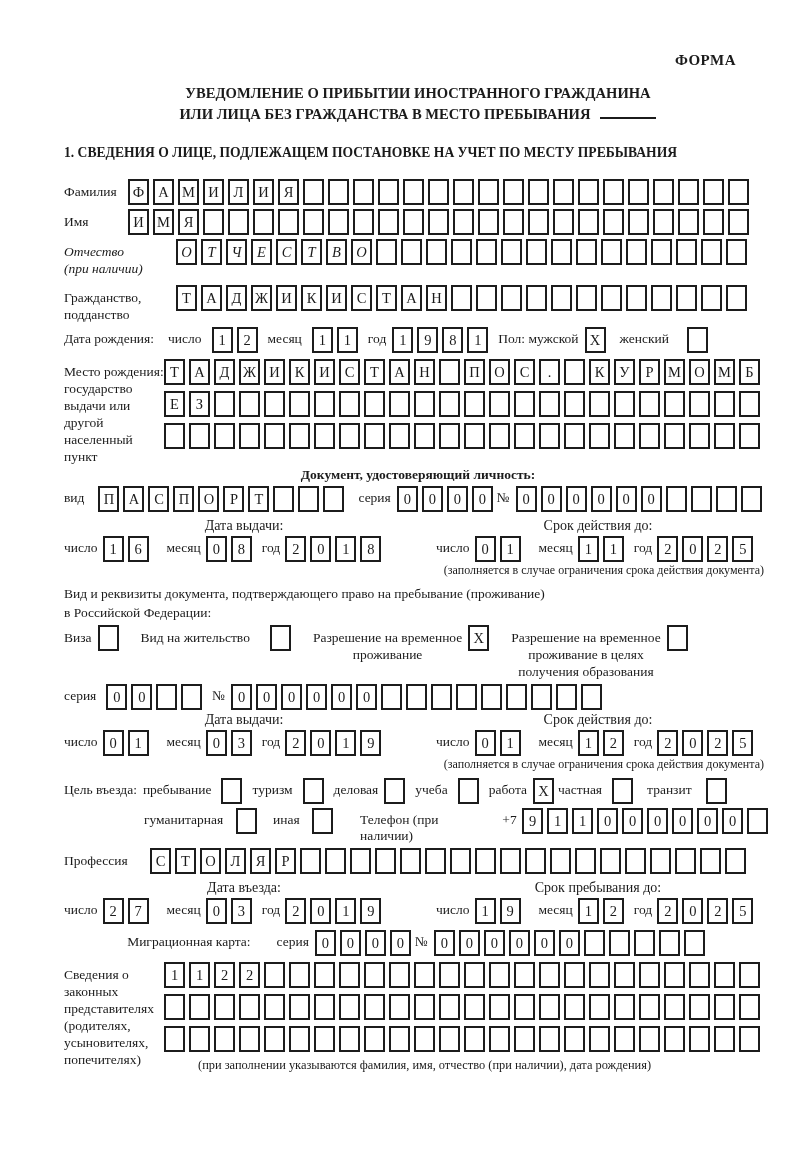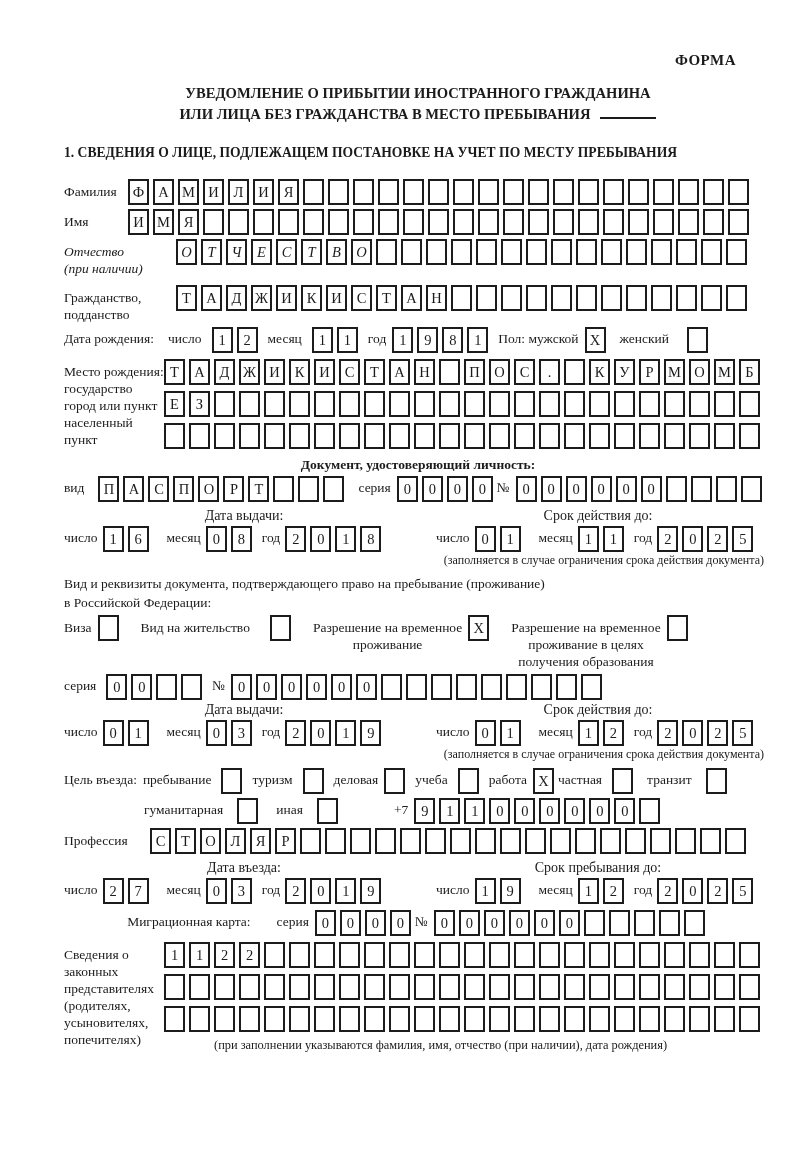--- a/index.html
+++ b/index.html
@@ -106,21 +106,21 @@
       <span class="gap10"></span>
       <span class="inlbl">женский</span>
       <span class="gap18"></span>
       <span class="cellrow"><span class="cell"></span></span>
     </div>
 
     <div class="row" style="margin-top:6px;margin-bottom:0;">
       <div class="lblcol w100">
         <div>Место рождения:</div>
         <div>государство</div>
-        <div>город или пункт</div>
+        <div>выдачи или другой</div>
         <div>населенный пункт</div>
       </div>
       <div class="stack">
         <div class="cellrow"><span class="cell">Т</span><span class="cell">А</span><span class="cell">Д</span><span class="cell">Ж</span><span class="cell">И</span><span class="cell">К</span><span class="cell">И</span><span class="cell">С</span><span class="cell">Т</span><span class="cell">А</span><span class="cell">Н</span><span class="cell"></span><span class="cell">П</span><span class="cell">О</span><span class="cell">С</span><span class="cell">.</span><span class="cell"></span><span class="cell">К</span><span class="cell">У</span><span class="cell">Р</span><span class="cell">М</span><span class="cell">О</span><span class="cell">М</span><span class="cell">Б</span></div>
         <div class="cellrow"><span class="cell">Е</span><span class="cell">З</span><span class="cell"></span><span class="cell"></span><span class="cell"></span><span class="cell"></span><span class="cell"></span><span class="cell"></span><span class="cell"></span><span class="cell"></span><span class="cell"></span><span class="cell"></span><span class="cell"></span><span class="cell"></span><span class="cell"></span><span class="cell"></span><span class="cell"></span><span class="cell"></span><span class="cell"></span><span class="cell"></span><span class="cell"></span><span class="cell"></span><span class="cell"></span><span class="cell"></span></div>
         <div class="cellrow"><span class="cell"></span><span class="cell"></span><span class="cell"></span><span class="cell"></span><span class="cell"></span><span class="cell"></span><span class="cell"></span><span class="cell"></span><span class="cell"></span><span class="cell"></span><span class="cell"></span><span class="cell"></span><span class="cell"></span><span class="cell"></span><span class="cell"></span><span class="cell"></span><span class="cell"></span><span class="cell"></span><span class="cell"></span><span class="cell"></span><span class="cell"></span><span class="cell"></span><span class="cell"></span><span class="cell"></span></div>
       </div>
     </div>
 
     <div class="center-head">Документ, удостоверяющий личность:</div>
@@ -294,20 +294,21 @@
 
     <div class="purpose-row" style="padding-left:80px;">
       <span class="t">гуманитарная</span>
         <span class="gap14"></span>
       <span class="cellrow"><span class="cell"></span></span>
         <span class="gap14"></span>
       <span class="t">иная</span>
         <span class="gap14"></span>
       <span class="cellrow"><span class="cell"></span></span>
         <span class="gap26"></span>
+      <span class="t">Телефон (при наличии)</span>
         <span class="gap26"></span>
       <span class="t">+7</span>
         <span class="gap6"></span>
       <span class="cellrow"><span class="cell">9</span><span class="cell">1</span><span class="cell">1</span><span class="cell">0</span><span class="cell">0</span><span class="cell">0</span><span class="cell">0</span><span class="cell">0</span><span class="cell">0</span><span class="cell"></span></span>
     </div>
 
     <div class="row" style="margin-bottom:6px;">
       <div class="lblcol w86">Профессия</div>
       <div class="cellrow"><span class="cell">С</span><span class="cell">Т</span><span class="cell">О</span><span class="cell">Л</span><span class="cell">Я</span><span class="cell">Р</span><span class="cell"></span><span class="cell"></span><span class="cell"></span><span class="cell"></span><span class="cell"></span><span class="cell"></span><span class="cell"></span><span class="cell"></span><span class="cell"></span><span class="cell"></span><span class="cell"></span><span class="cell"></span><span class="cell"></span><span class="cell"></span><span class="cell"></span><span class="cell"></span><span class="cell"></span><span class="cell"></span></div>
     </div>
@@ -368,18 +369,18 @@
         <div>законных</div>
         <div>представителях</div>
         <div>(родителях,</div>
         <div>усыновителях,</div>
         <div>попечителях)</div>
       </div>
       <div class="stack">
         <div class="cellrow"><span class="cell">1</span><span class="cell">1</span><span class="cell">2</span><span class="cell">2</span><span class="cell"></span><span class="cell"></span><span class="cell"></span><span class="cell"></span><span class="cell"></span><span class="cell"></span><span class="cell"></span><span class="cell"></span><span class="cell"></span><span class="cell"></span><span class="cell"></span><span class="cell"></span><span class="cell"></span><span class="cell"></span><span class="cell"></span><span class="cell"></span><span class="cell"></span><span class="cell"></span><span class="cell"></span><span class="cell"></span></div>
         <div class="cellrow"><span class="cell"></span><span class="cell"></span><span class="cell"></span><span class="cell"></span><span class="cell"></span><span class="cell"></span><span class="cell"></span><span class="cell"></span><span class="cell"></span><span class="cell"></span><span class="cell"></span><span class="cell"></span><span class="cell"></span><span class="cell"></span><span class="cell"></span><span class="cell"></span><span class="cell"></span><span class="cell"></span><span class="cell"></span><span class="cell"></span><span class="cell"></span><span class="cell"></span><span class="cell"></span><span class="cell"></span></div>
         <div class="cellrow"><span class="cell"></span><span class="cell"></span><span class="cell"></span><span class="cell"></span><span class="cell"></span><span class="cell"></span><span class="cell"></span><span class="cell"></span><span class="cell"></span><span class="cell"></span><span class="cell"></span><span class="cell"></span><span class="cell"></span><span class="cell"></span><span class="cell"></span><span class="cell"></span><span class="cell"></span><span class="cell"></span><span class="cell"></span><span class="cell"></span><span class="cell"></span><span class="cell"></span><span class="cell"></span><span class="cell"></span></div>
-        <div class="bottom-note" style="margin-left:50px;">(при заполнении указываются фамилия, имя, отчество (при наличии), дата рождения)</div>
+        <div class="bottom-note" style="margin-left:34px;">(при заполнении указываются фамилия, имя, отчество (при наличии), дата рождения)</div>
       </div>
     </div>
 
   </div>
 </div>
 
 </body></html>

